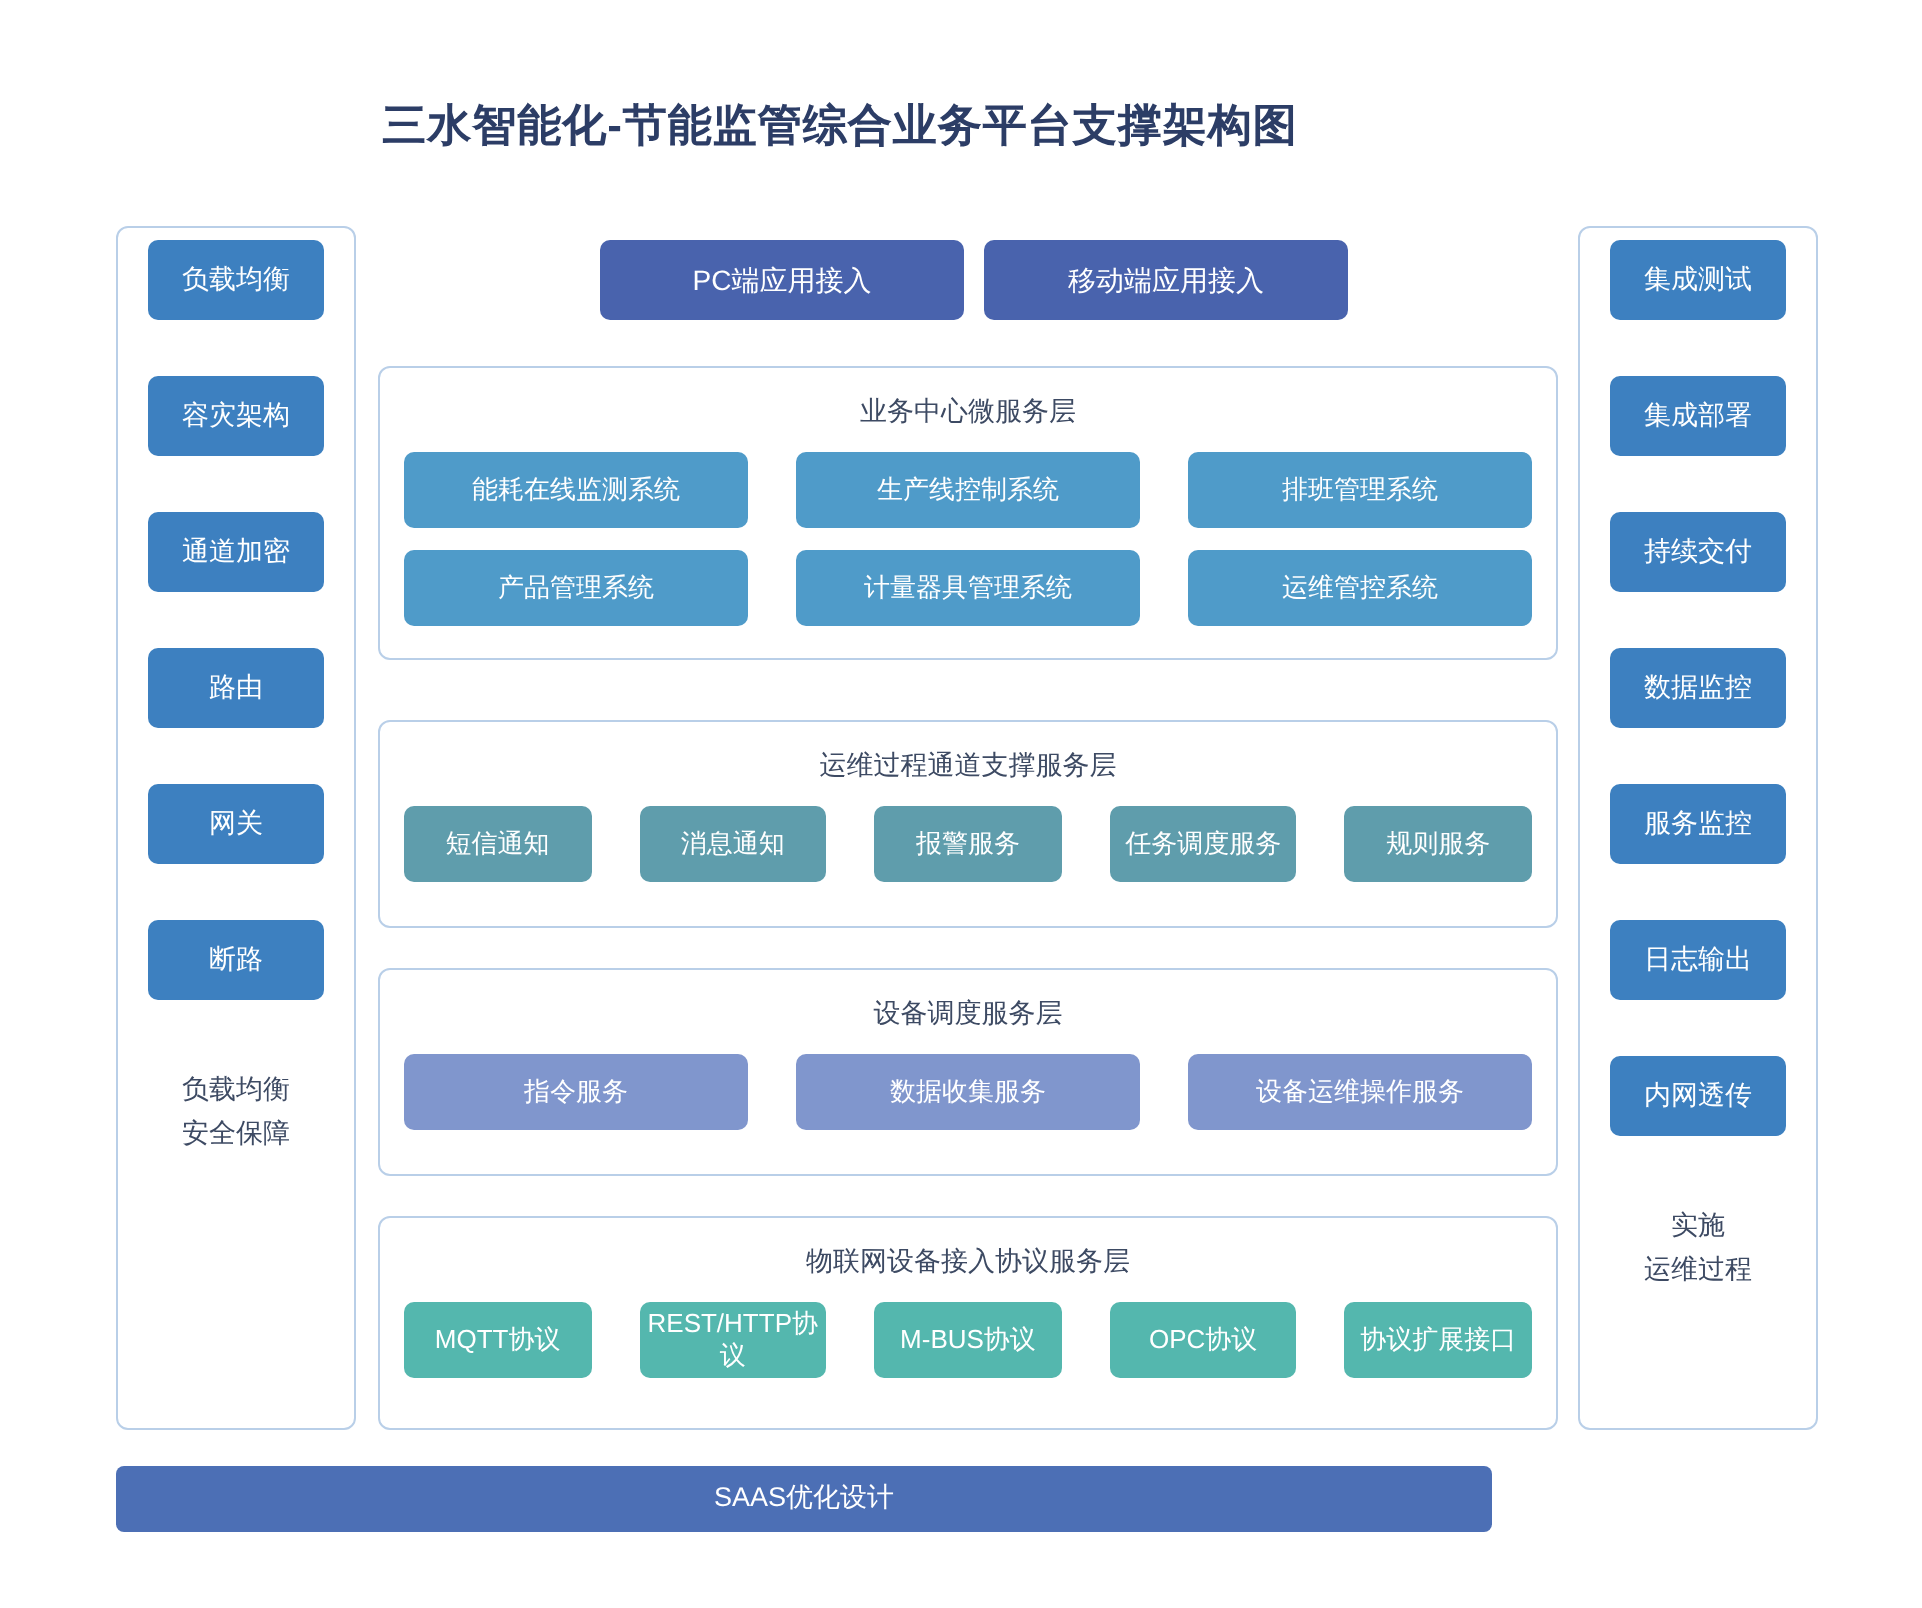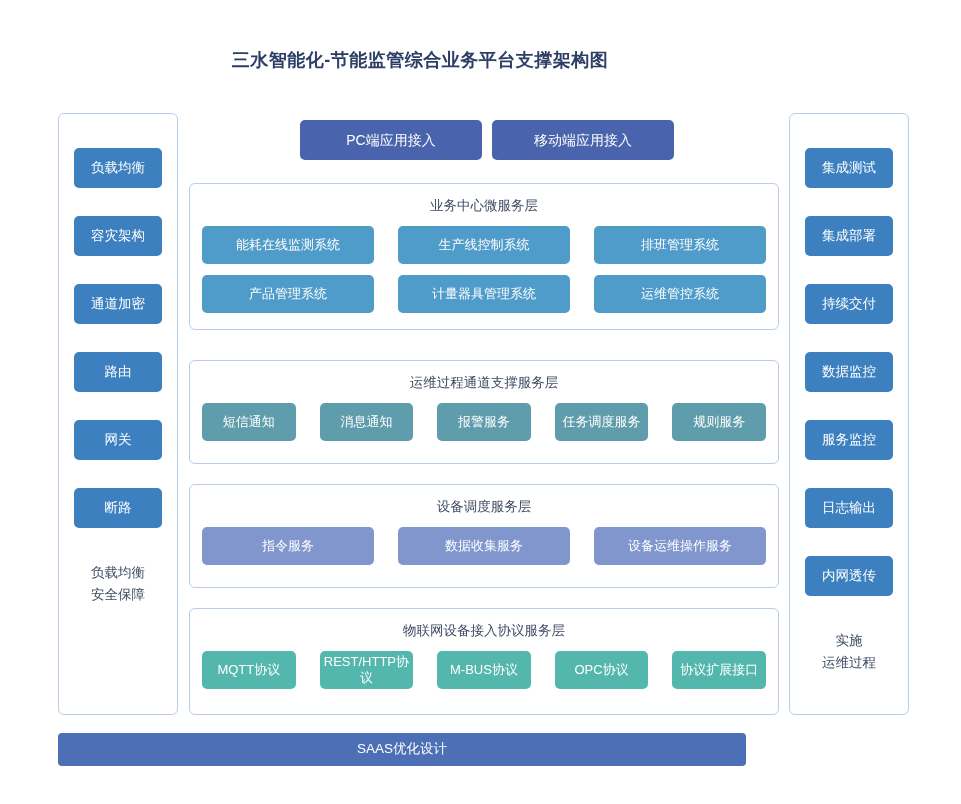--- a/index.html
+++ b/index.html
@@ -16,21 +16,21 @@
     position: relative;
   }
 
   
   .page-title {
     position: absolute;
     top: 48px;
     left: 0;
     width: 840px;
     text-align: center;
-    font-size: 18px;
+    font-size: 22px;
     font-weight: bold;
     color: #2c3d66;
     letter-spacing: 0.5px;
   }
 
   
   .pill {
     border-radius: 5px;
     color: #ffffff;
     display: flex;
@@ -48,21 +48,21 @@
     top: 113px;
     width: 120px;
     height: 602px;
     border: 1px solid #b9cfe8;
     border-radius: 6px;
     background: #ffffff;
     box-sizing: border-box;
     display: flex;
     flex-direction: column;
     align-items: center;
-    padding-top: 34px;
+    padding-top: 6px;
   }
   #left-col  { left: 58px; }
   #right-col { left: 789px; }
 
   .side-btn {
     width: 88px;
     height: 40px;
     background: #3d80c0;
     margin-bottom: 28px;
     font-size: 13.5px;

